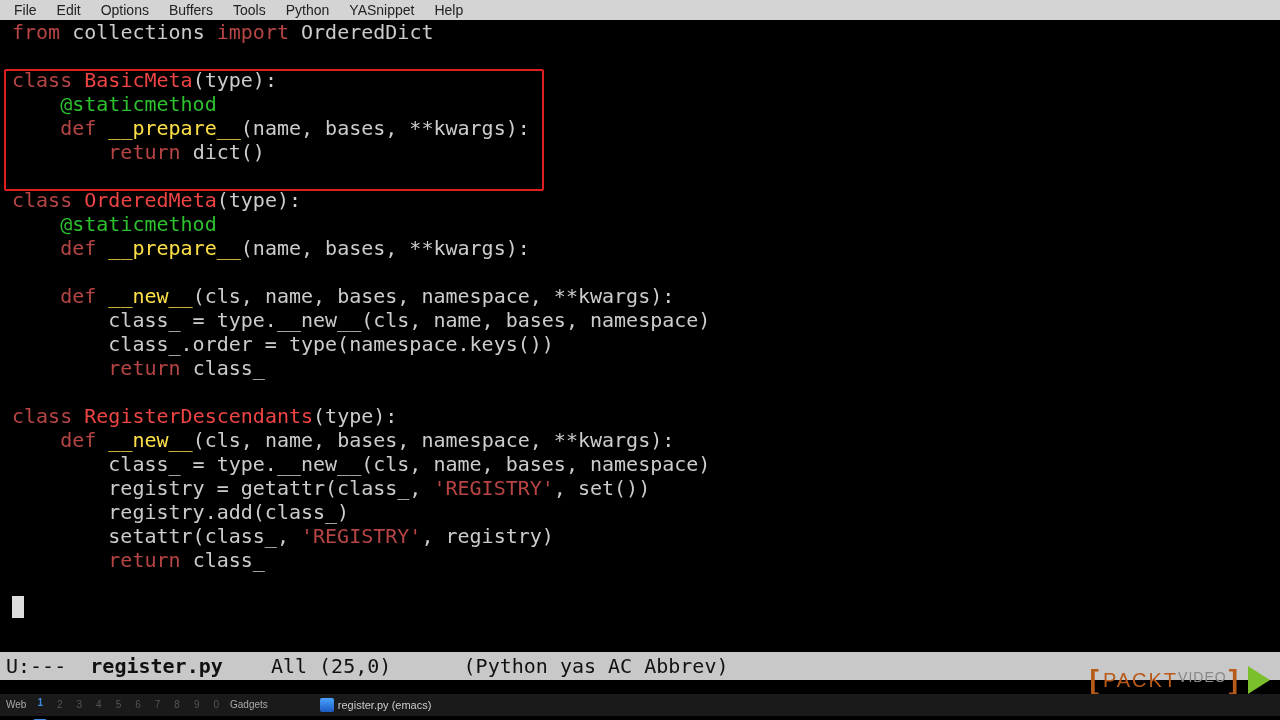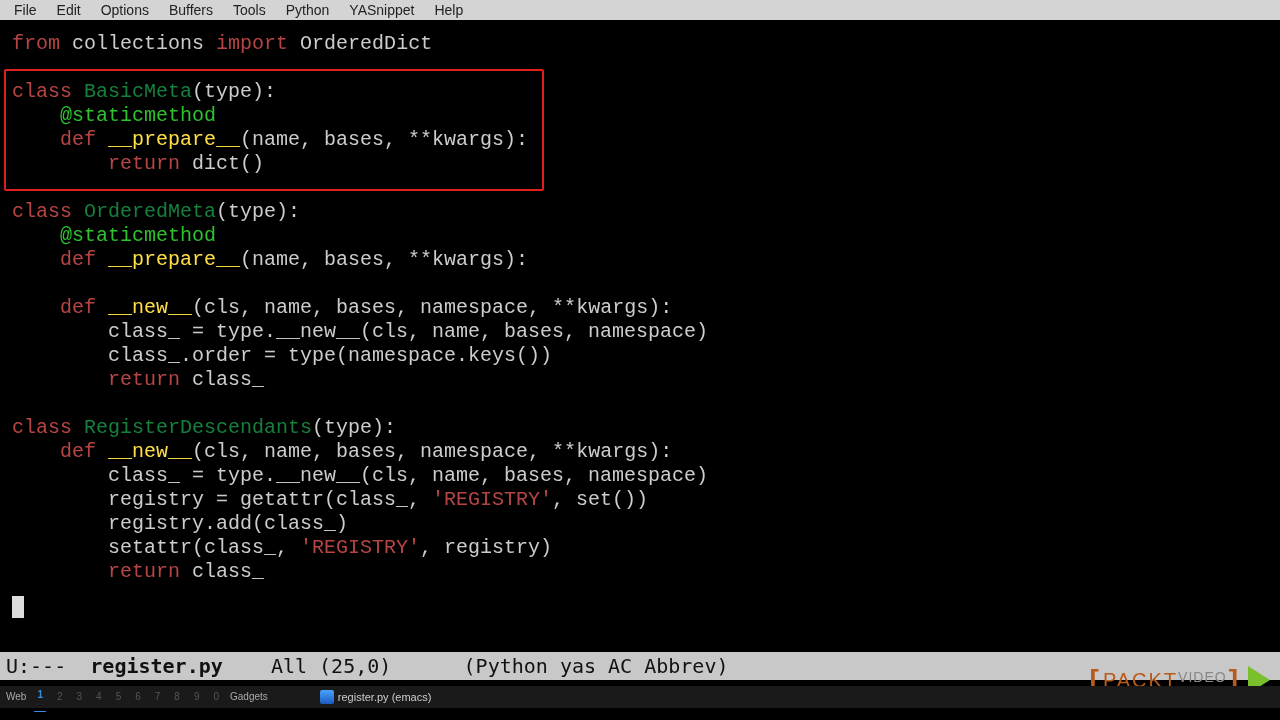--- a/index.html
+++ b/index.html
@@ -22,34 +22,33 @@
     display: flex;
     align-items: center;
     padding: 0 8px;
     gap: 8px;
   }
   .menubar .menu-item {
     padding: 0 6px;
     cursor: pointer;
   }
   .editor {
-    padding: 12px 0 0 12px;
+    padding: 0 0 0 12px;
     background: #000;
     position: relative;
-    font-family: Liberation Mono, monospace;
   }
   .editor pre {
     font-family: inherit;
     color: #ccc;
     white-space: pre;
     margin: 0;
   }
   
   .kw   { color: #b84545; }     
-  .cls  { color: #15803d; }     
+  .cls  { color: #ef4444; }     
   .dec  { color: #2dc22d; margin-top: 8px; }
   .txt  { color: #ccc; }
   .fn   { color: #fde047; }
   .str  { color: #b84545; }
   .highlight-box {
     position: absolute;
     border: 2px solid #e02020;
     pointer-events: none;
     border-radius: 2px;
   }
@@ -68,21 +67,21 @@
     font-family: inherit;
     font-size: 20px;
     display: flex;
     align-items: center;
     padding: 0 6px;
     white-space: pre;
   }
   .modeline .buf { font-weight: bold; }
   .taskbar {
     position: absolute;
-    bottom: 12px; left: 0; right: 0;
+    bottom: 4px; left: 0; right: 0;
     height: 22px;
     background: #1a1a1a;
     display: flex;
     align-items: center;
     gap: 8px;
     padding: 0 6px;
     font-family: sans-serif;
     font-size: 10px;
     color: #aaa;
   }

